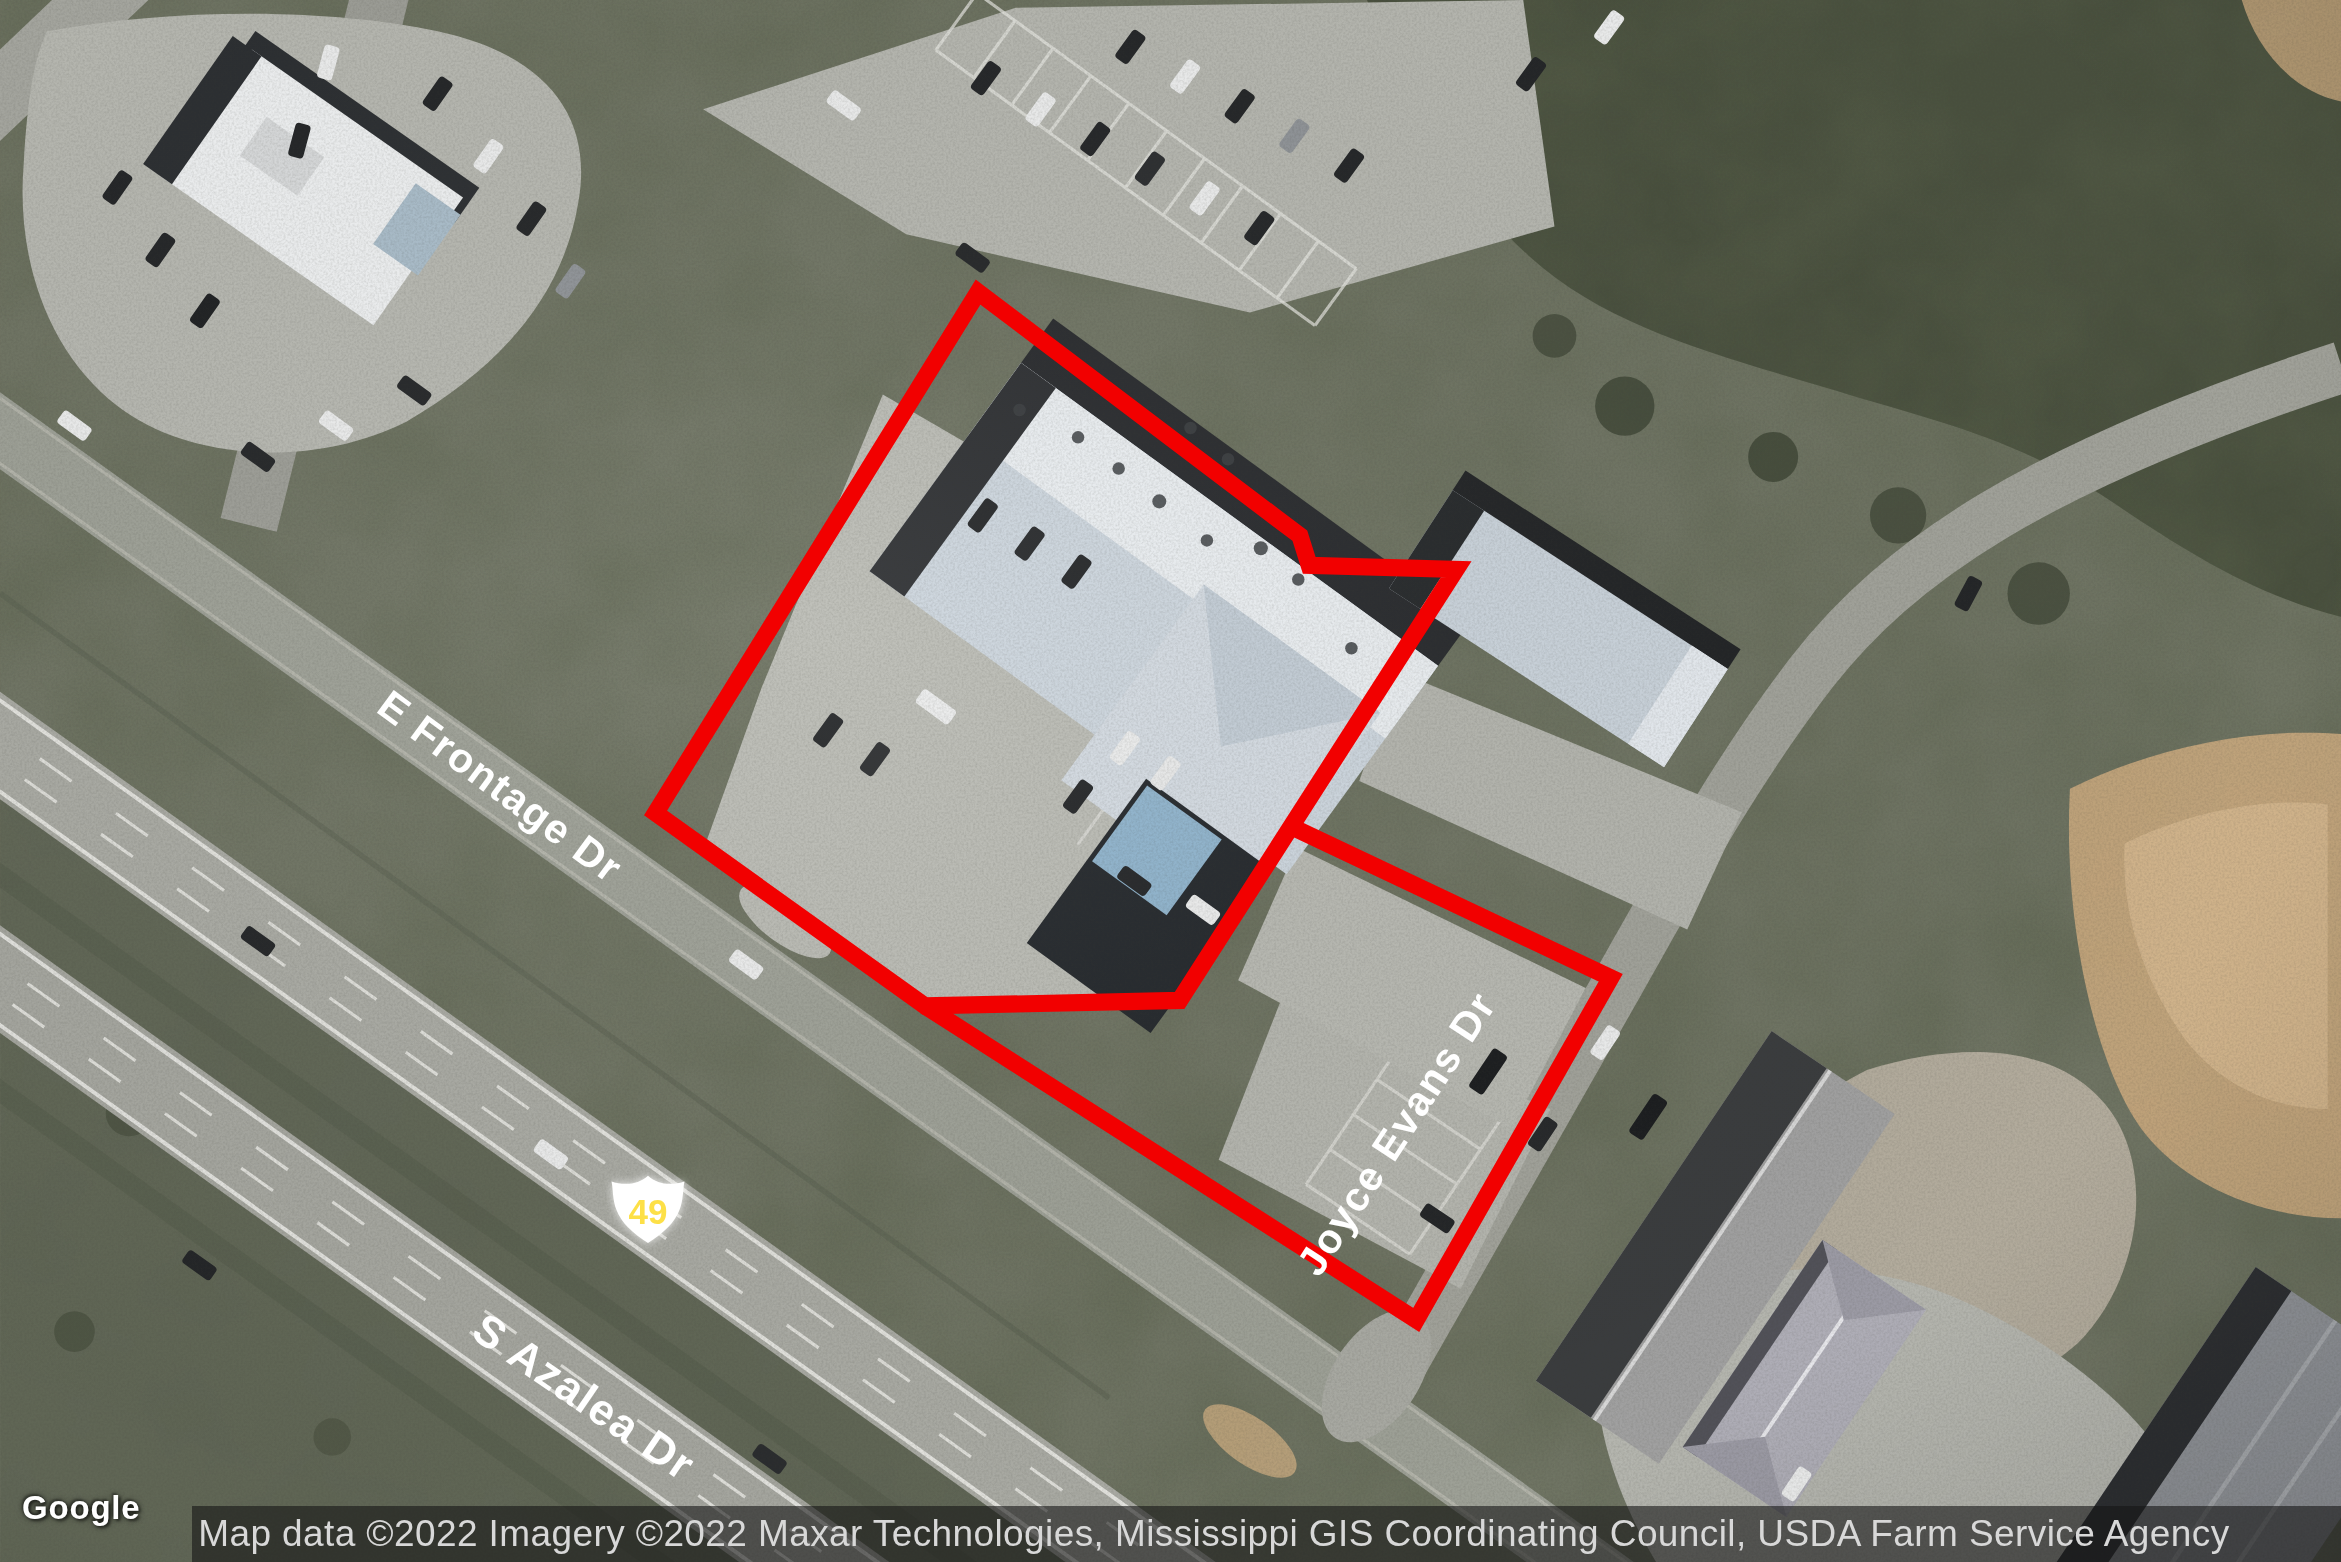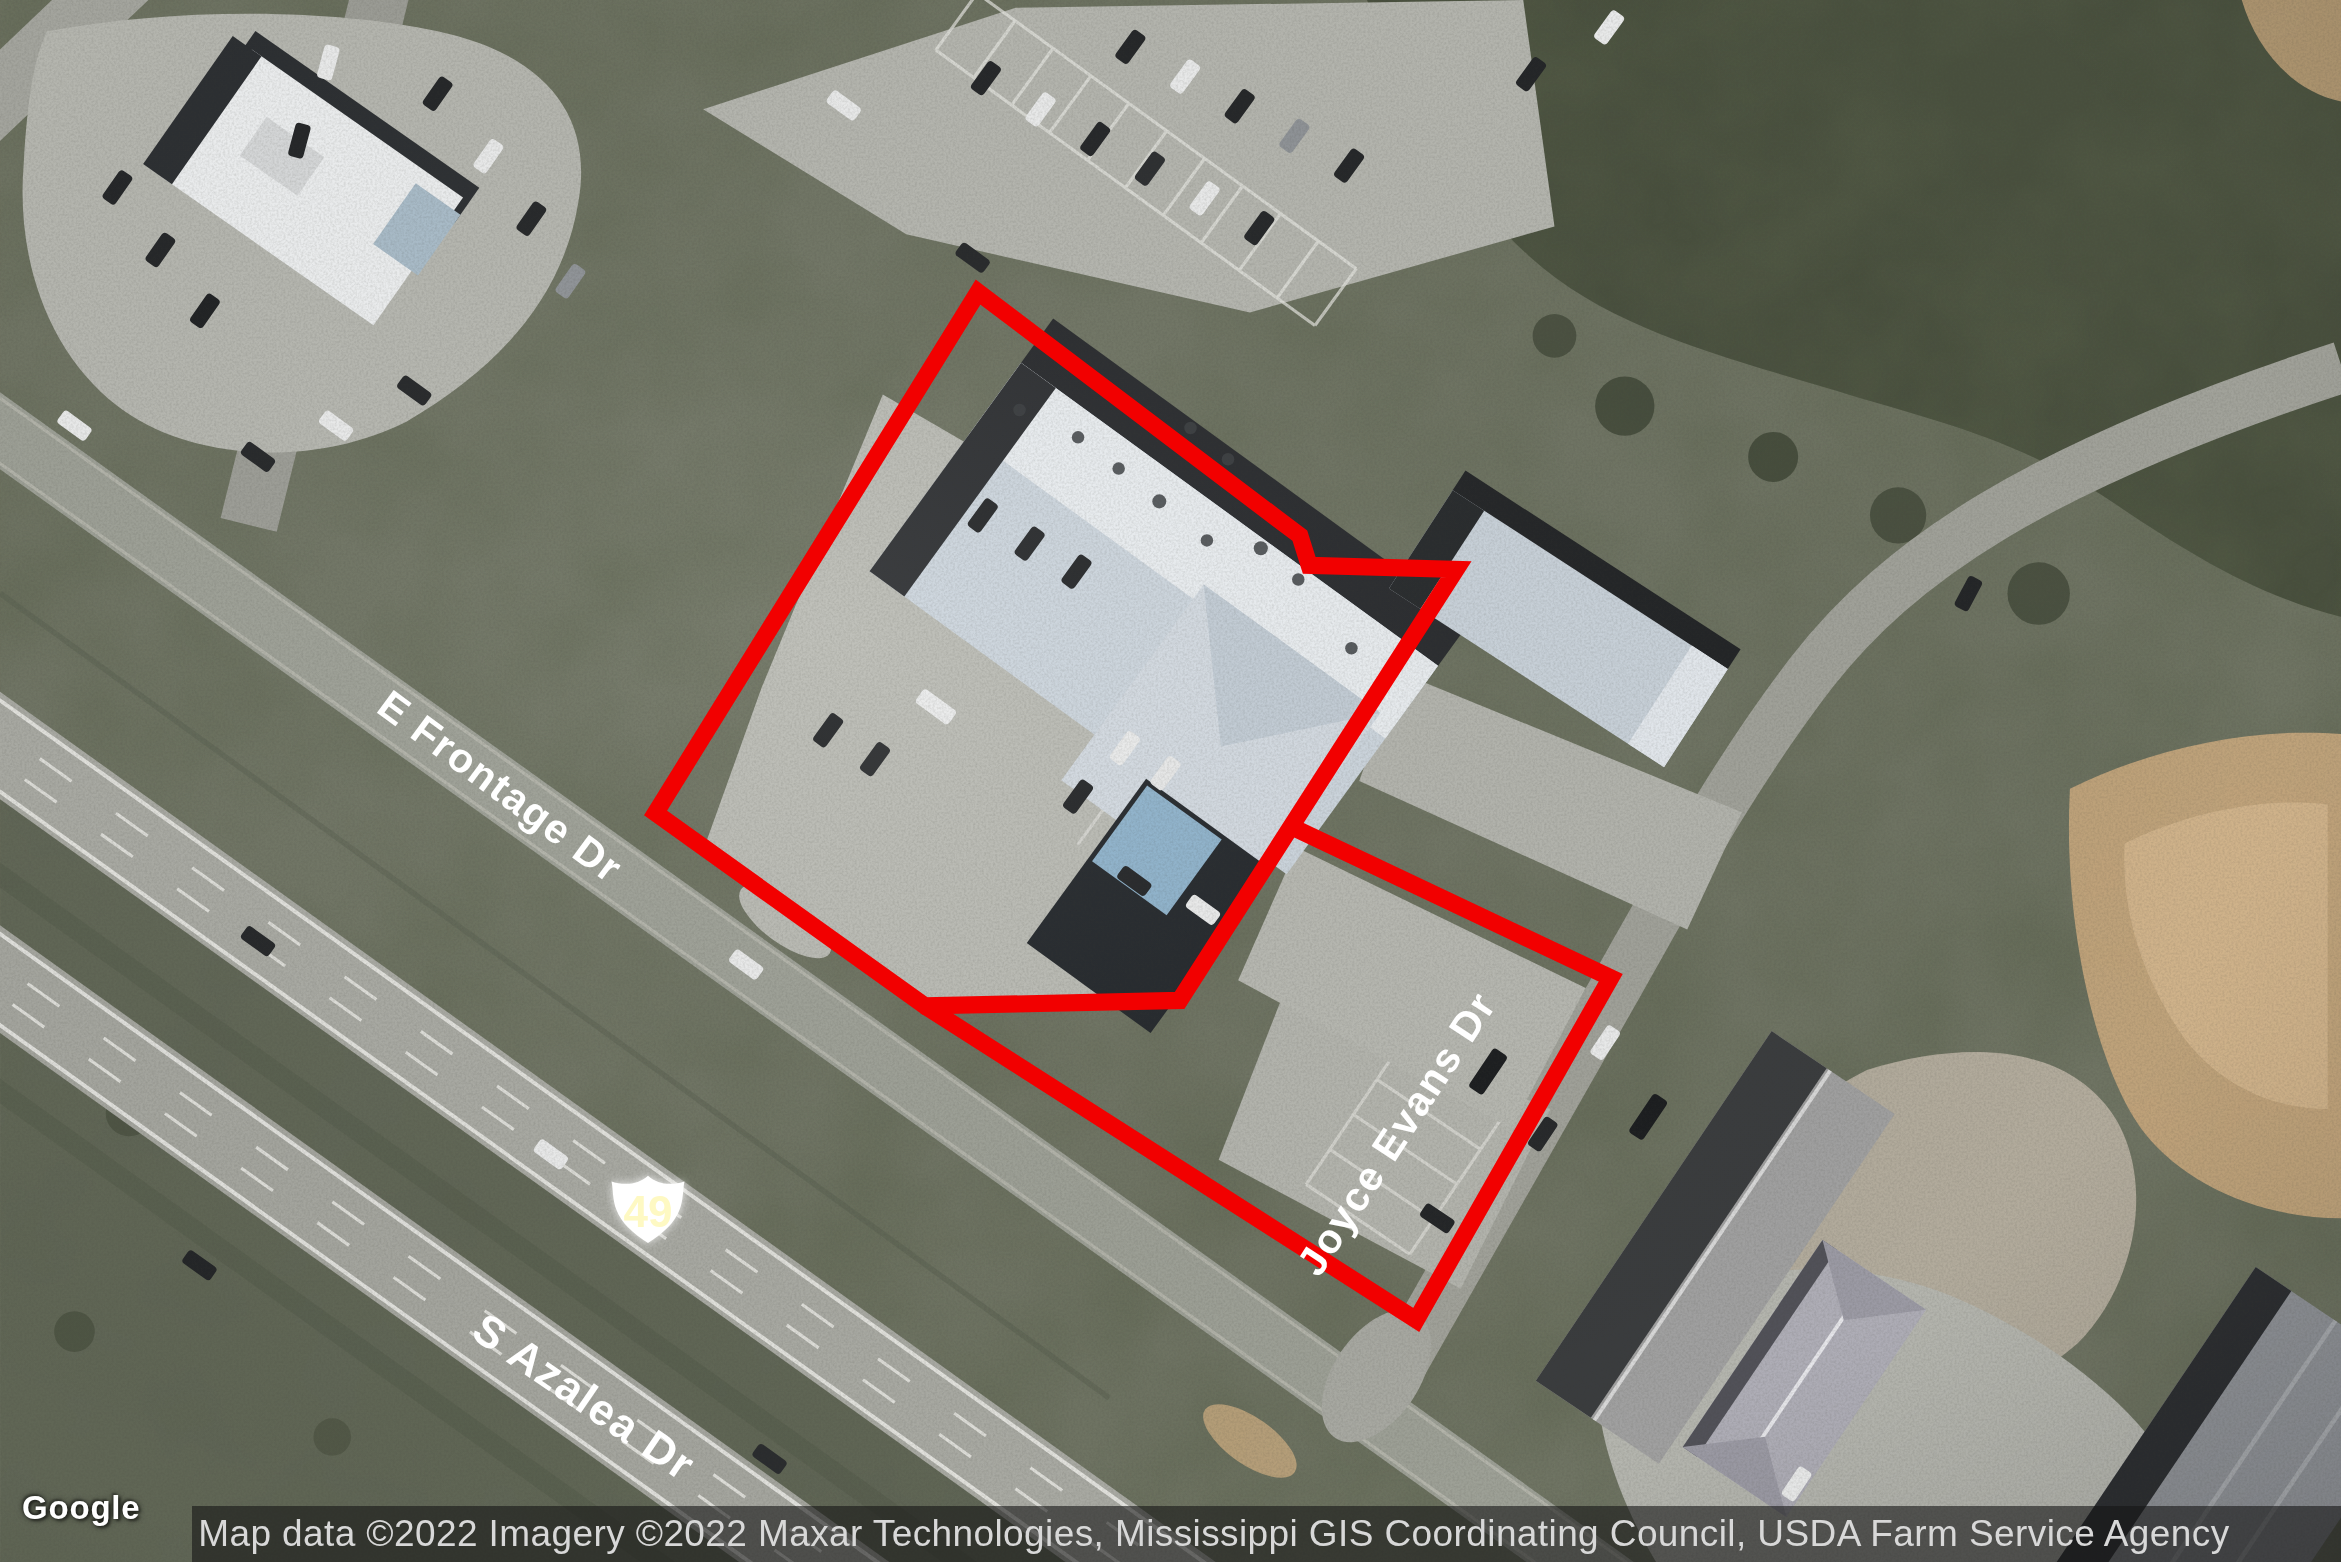--- a/index.html
+++ b/index.html
@@ -12,21 +12,21 @@
     text-shadow:-2.3px -2.3px 0 #4e4e4e,2.3px -2.3px 0 #4e4e4e,-2.3px 2.3px 0 #4e4e4e,2.3px 2.3px 0 #4e4e4e,
 romane      -3.1px 0 0 #4e4e4e,3.1px 0 0 #4e4e4e,0 -3.1px 0 #4e4e4e,0 3.1px 0 #4e4e4e,0 0 11px rgba(60,60,60,.9);}
   .lbl-frontage{left:500px;top:787px;font-size:41px;transform:translate(-50%,-50%) rotate(36.5deg);}
   .lbl-azalea{left:584px;top:1397px;font-size:44px;transform:translate(-50%,-50%) rotate(34.5deg);}
   .lbl-joyce{left:1397px;top:1134px;font-size:41px;transform:translate(-50%,-50%) rotate(-57deg);}
 
   .shield{position:absolute;left:648px;top:1210px;width:81px;height:75px;
           transform:translate(-50%,-50%);}
   .shield svg{position:absolute;inset:0;filter:drop-shadow(0 0 4.7px rgba(255,255,255,.8));}
   .shield .num{position:absolute;inset:0;display:flex;align-items:center;justify-content:center;
-          padding-top:3.1px;font-size:44px;font-weight:bold;color:#fef9c3;}
+          padding-top:3.1px;font-size:35px;font-weight:bold;color:#fde047;}
 
   .google-logo{position:absolute;left:22px;top:1489px;font-size:33px;font-weight:bold;color:#fff;
           letter-spacing:0.8px;
           text-shadow:0 0 6.2px rgba(0,0,0,.55),2.3px 2.3px 3.1px rgba(0,0,0,.55),-1.6px -1.6px 2.3px rgba(0,0,0,.35);}
 
   .attr-bar{position:absolute;left:192px;right:0;top:1506px;height:56px;
           background:rgba(22,22,22,.60);display:flex;align-items:center;padding-left:6.2px;}
   .attr-bar span{font-size:37px;color:#d8d8d8;white-space:nowrap;letter-spacing:0.4px;}
 </style>
 </head>

